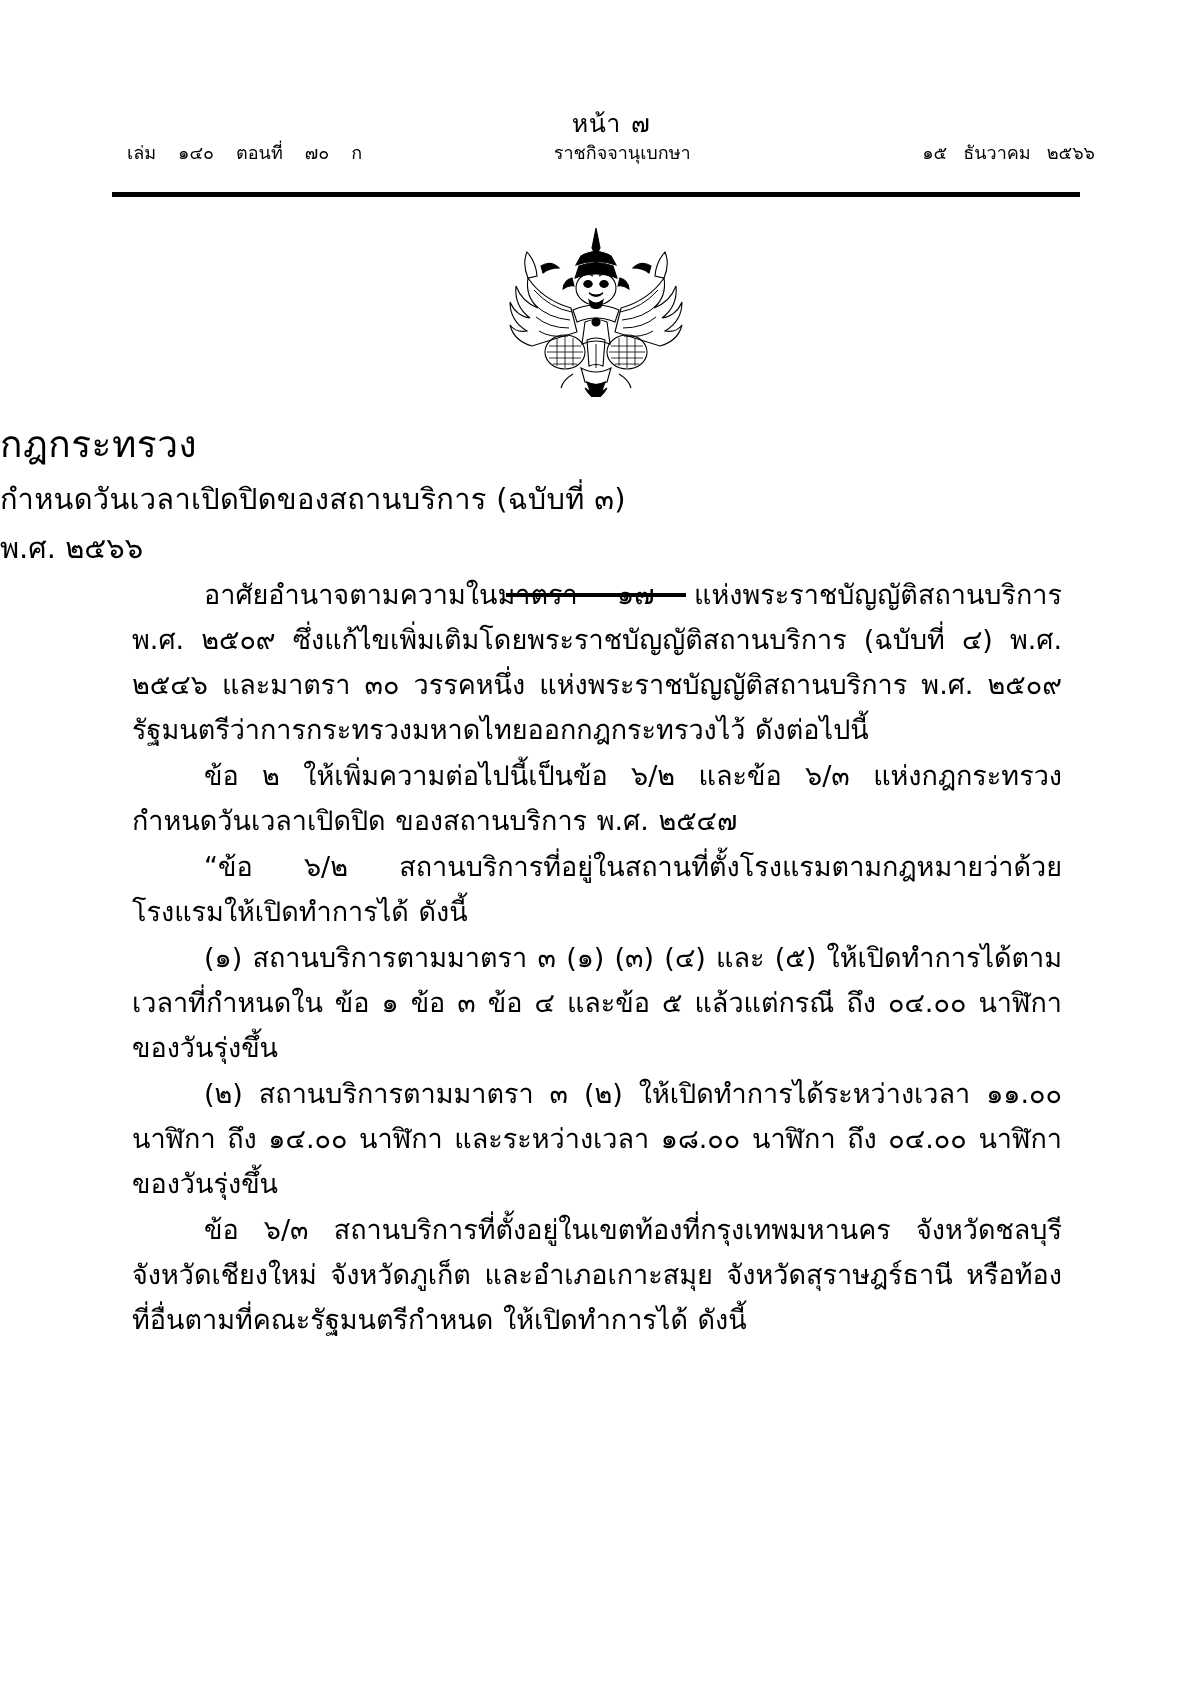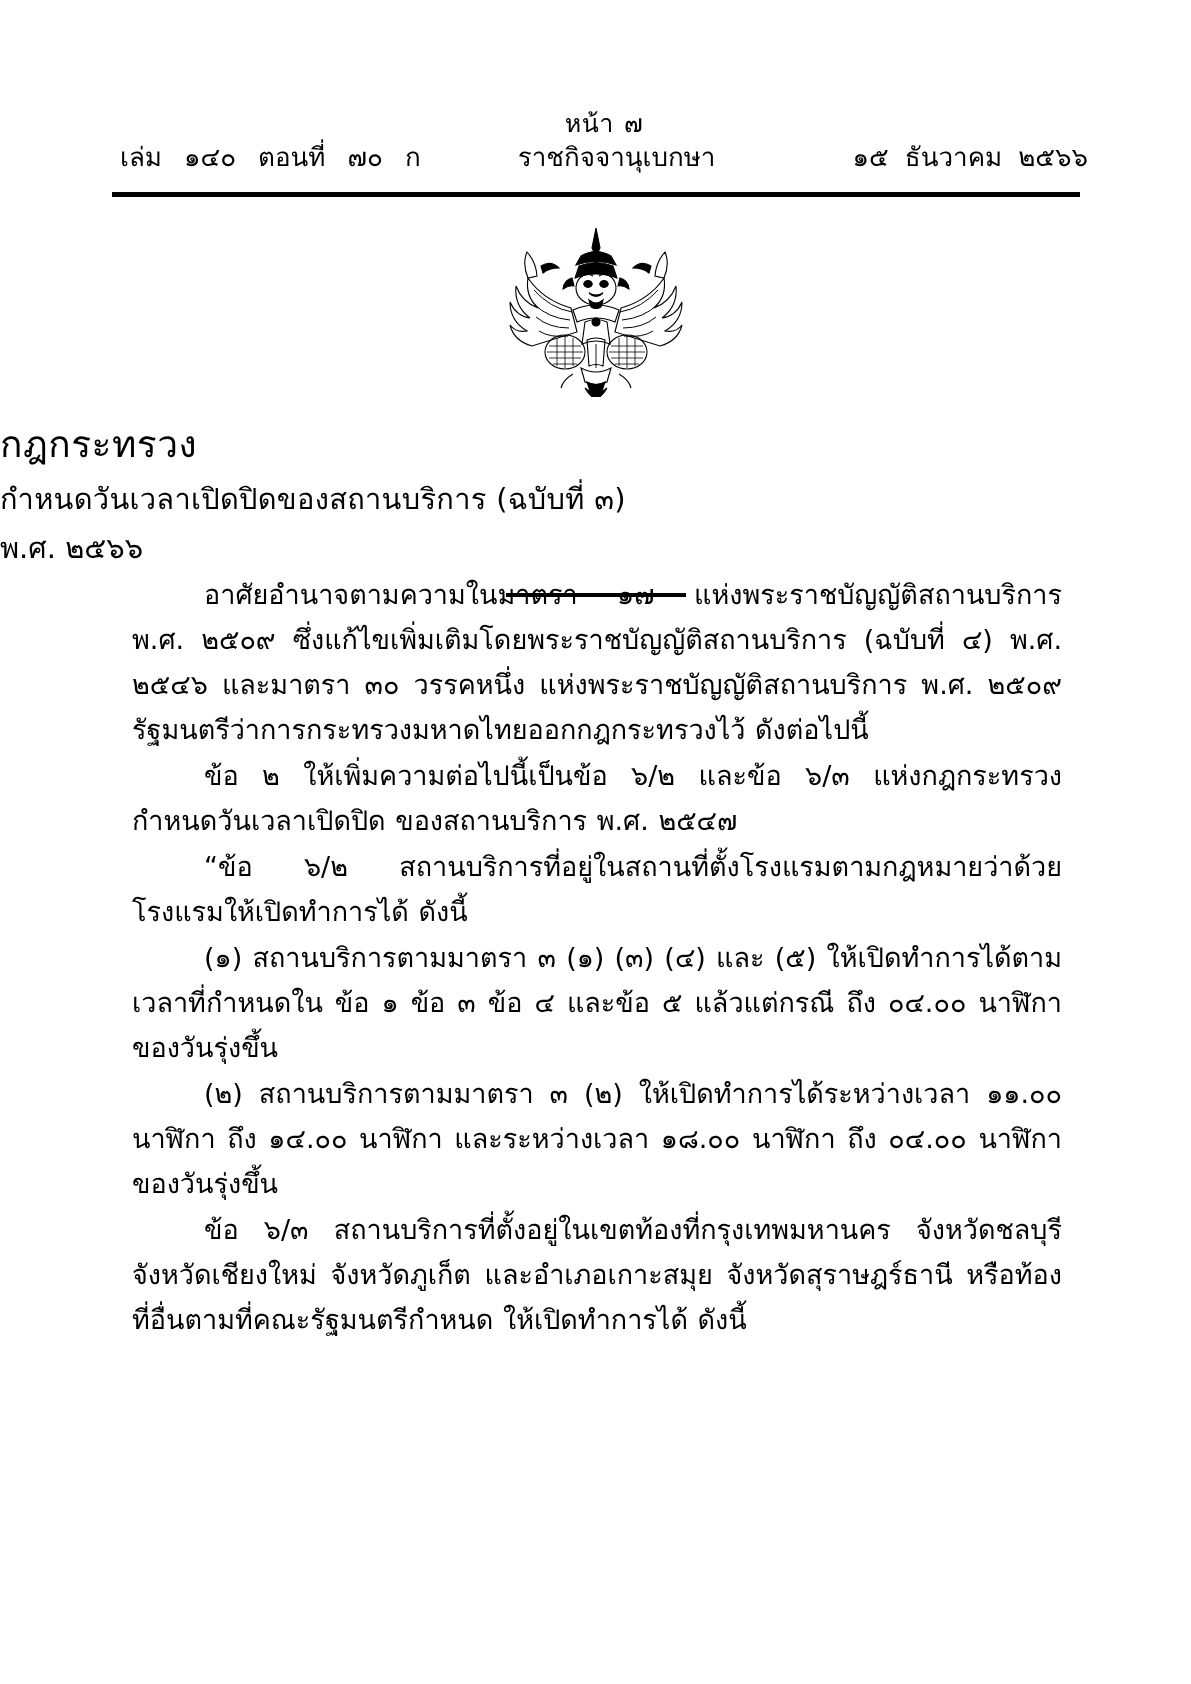--- a/index.html
+++ b/index.html
@@ -15,36 +15,36 @@
     margin: 0 auto;
     background: #ffffff;
     font-family: "DejaVu Sans", "Liberation Sans", sans-serif;
     color: #000000;
     overflow: hidden;
   }
 
   
   .masthead {
     position: absolute;
-    left: 120px;
+    left: 127px;
     top: 108px;
     width: 968px;
   }
   .page-no-line {
     text-align: center;
     font-size: 25px;
     line-height: 1.25;
     letter-spacing: 0.5px;
   }
   .page-no-line .pg-label { margin-right: 10px; }
   .masthead-row {
     display: flex;
     align-items: flex-end;
     justify-content: space-between;
-    font-size: 26px;
+    font-size: 18px;
     line-height: 1.3;
     margin-top: 2px;
     white-space: nowrap;
   }
   .mh-left  { display: flex; gap: 22px; }
   .mh-center{ flex: 0 0 auto; margin-left: -40px; }
   .mh-right { display: flex; gap: 16px; }
   .rule {
     position: absolute;
     left: 112px;

